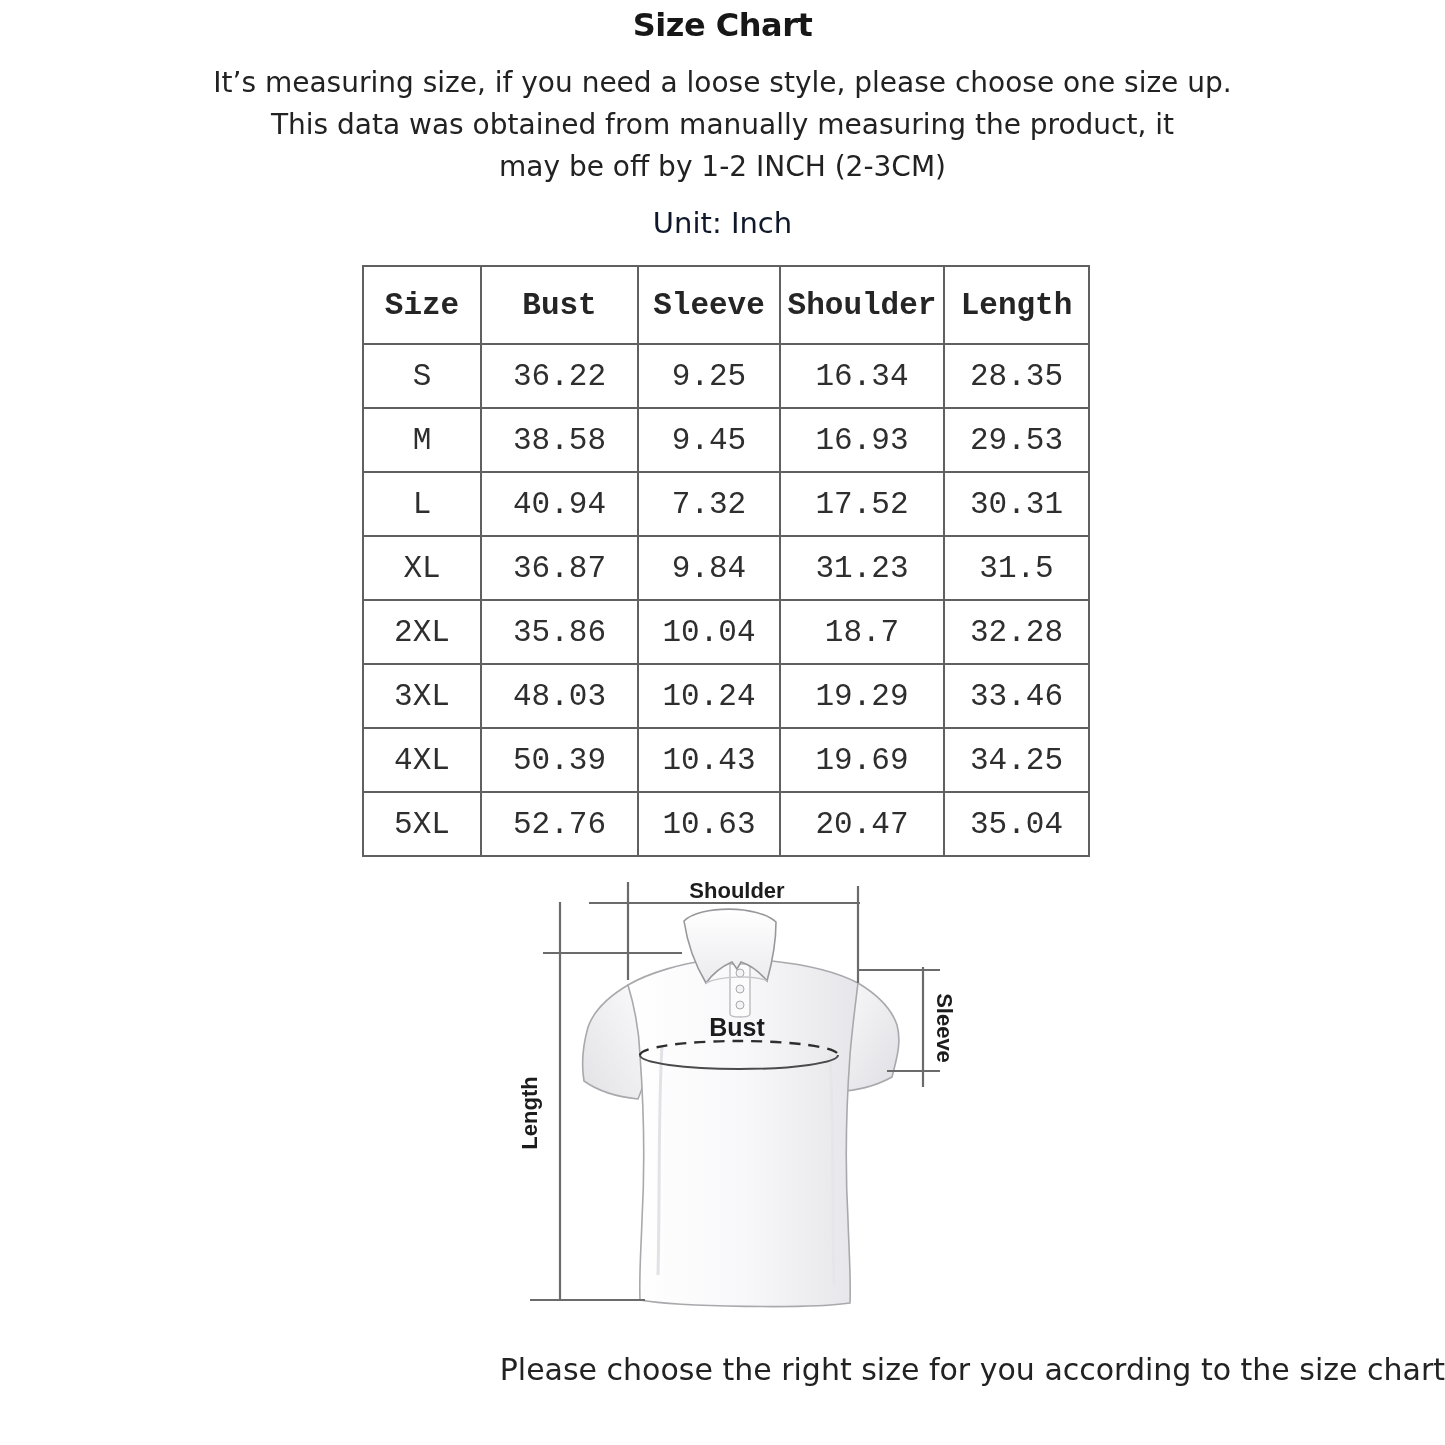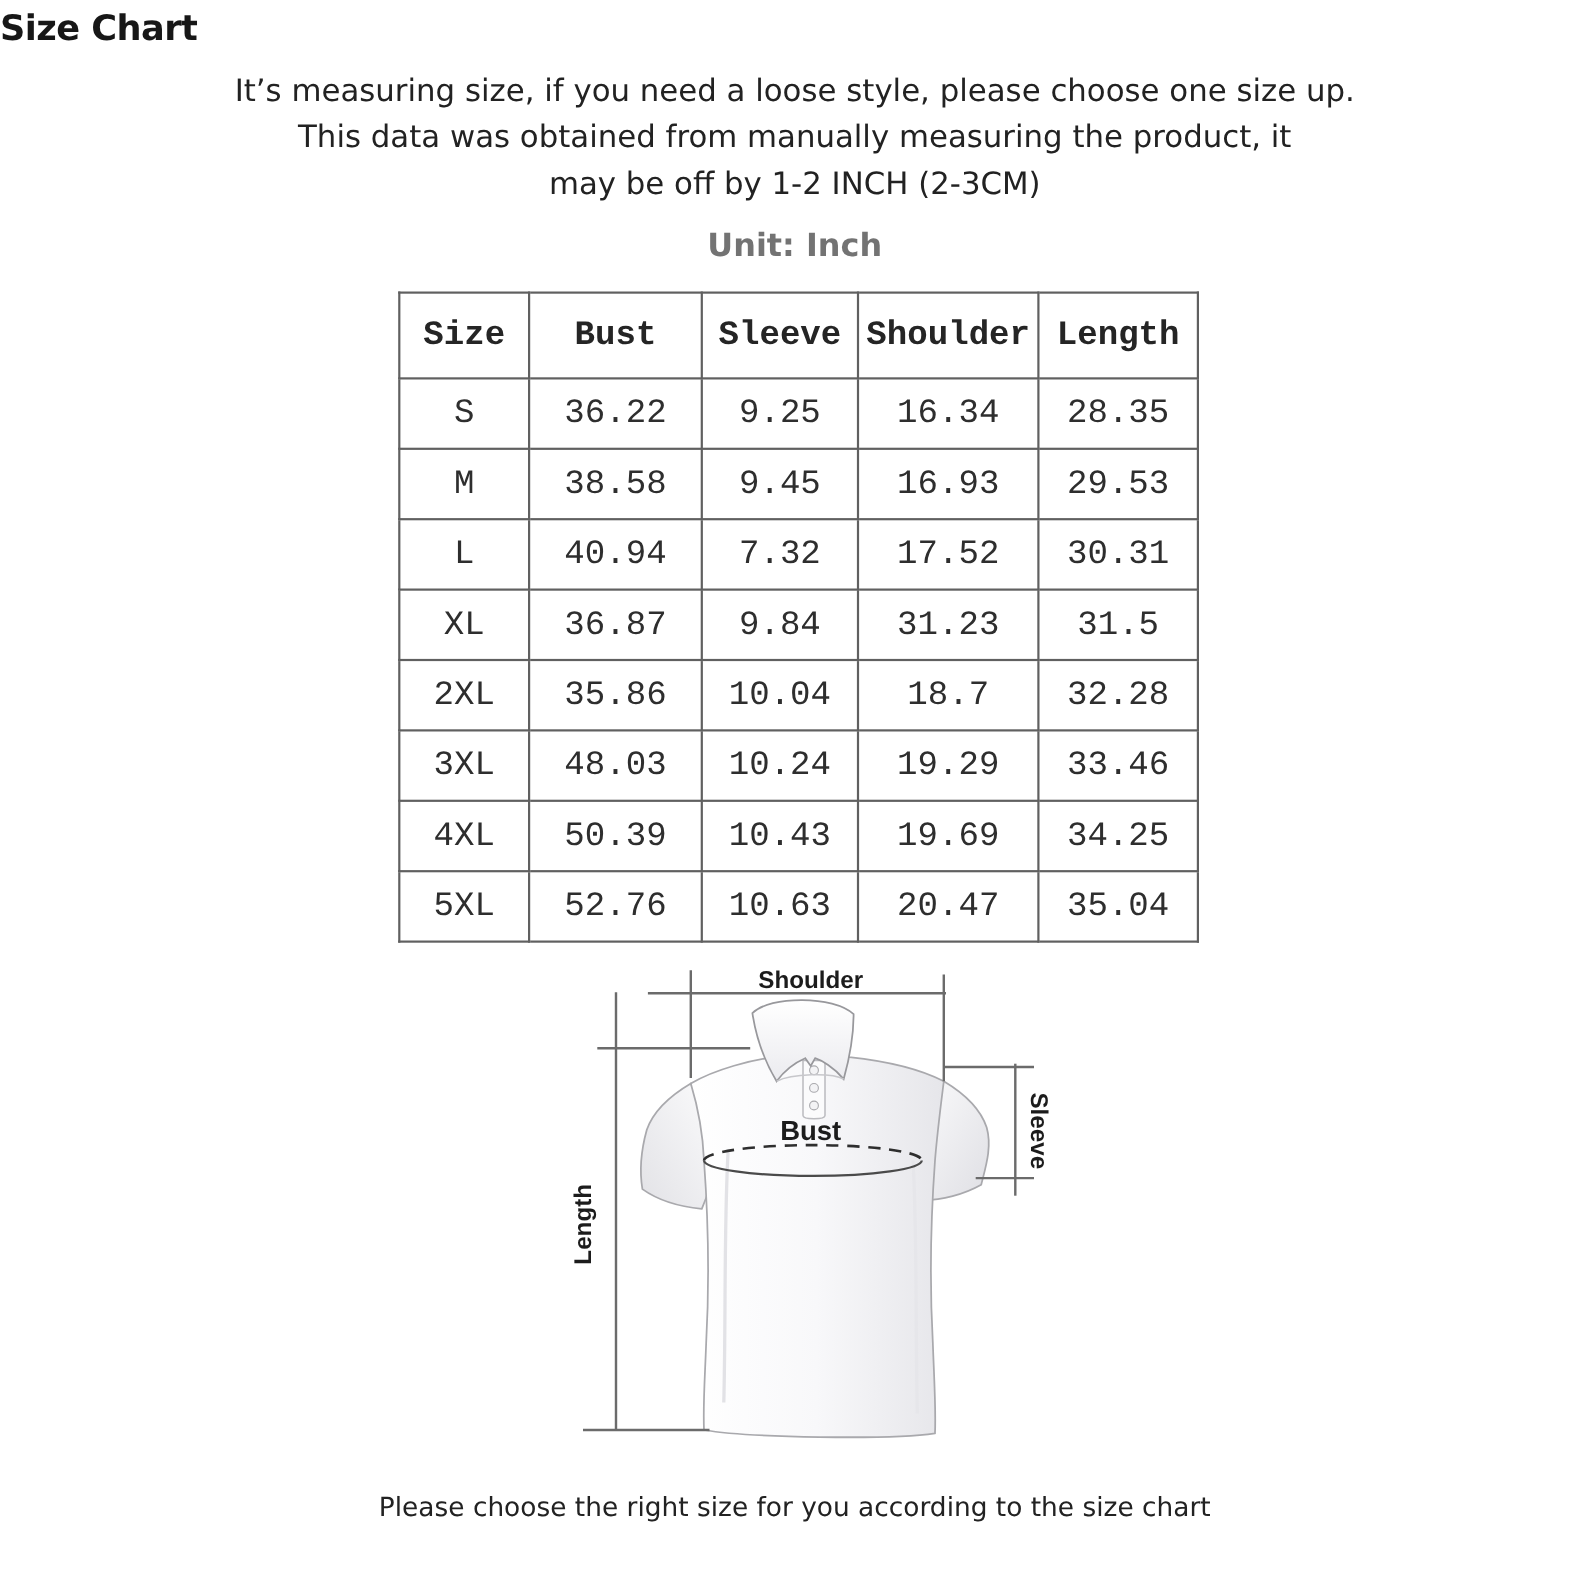--- a/index.html
+++ b/index.html
@@ -6,32 +6,33 @@
   .page{
     position:relative;
     width:1445px;height:1445px;
     background:#ffffff;
     font-family:"DejaVu Sans","Liberation Sans",sans-serif;
     color:#1f1f1f;
     overflow:hidden;
   }
   .page-title{
     position:absolute;top:6px;left:0;width:100%;
+    text-align:center;
     font-size:32px;font-weight:700;letter-spacing:-0.5px;
     color:#171717;
   }
   .intro{
     position:absolute;top:62px;left:0;width:100%;
     text-align:center;
     font-size:28px;line-height:42px;color:#222222;
   }
   .unit-label{
     position:absolute;top:206px;left:0;width:100%;
     text-align:center;
-    font-size:29px;font-weight:700;color:#737373;
+    font-size:29px;font-weight:400;color:#0f172a;
   }
   table.size-table{
     position:absolute;left:362px;top:265px;
     width:726px;
     border-collapse:collapse;
     table-layout:fixed;
     font-family:Liberation Mono, monospace;
     color:#2e2e2e;
   }
   table.size-table th,
@@ -44,22 +45,22 @@
   }
   table.size-table th{height:74px;font-weight:700;color:#252525;}
   table.size-table td{height:60px;font-weight:400;}
   .diagram-svg{position:absolute;left:500px;top:855px;}
   .diagram-label{
     font-family:"Liberation Sans",sans-serif;
     font-weight:700;fill:#1c1c1c;
   }
   .footer-note{
     position:absolute;top:1348px;left:0;width:100%;
-    text-align:center;
-    font-size:24px;line-height:44px;color:#222222;
+    text-align:right;
+    font-size:30px;line-height:44px;color:#222222;
   }
 </style>
 </head>
 <body>
 
 <div class="page">
 
   <div class="page-title">Size Chart</div>
 
   <div class="intro">

